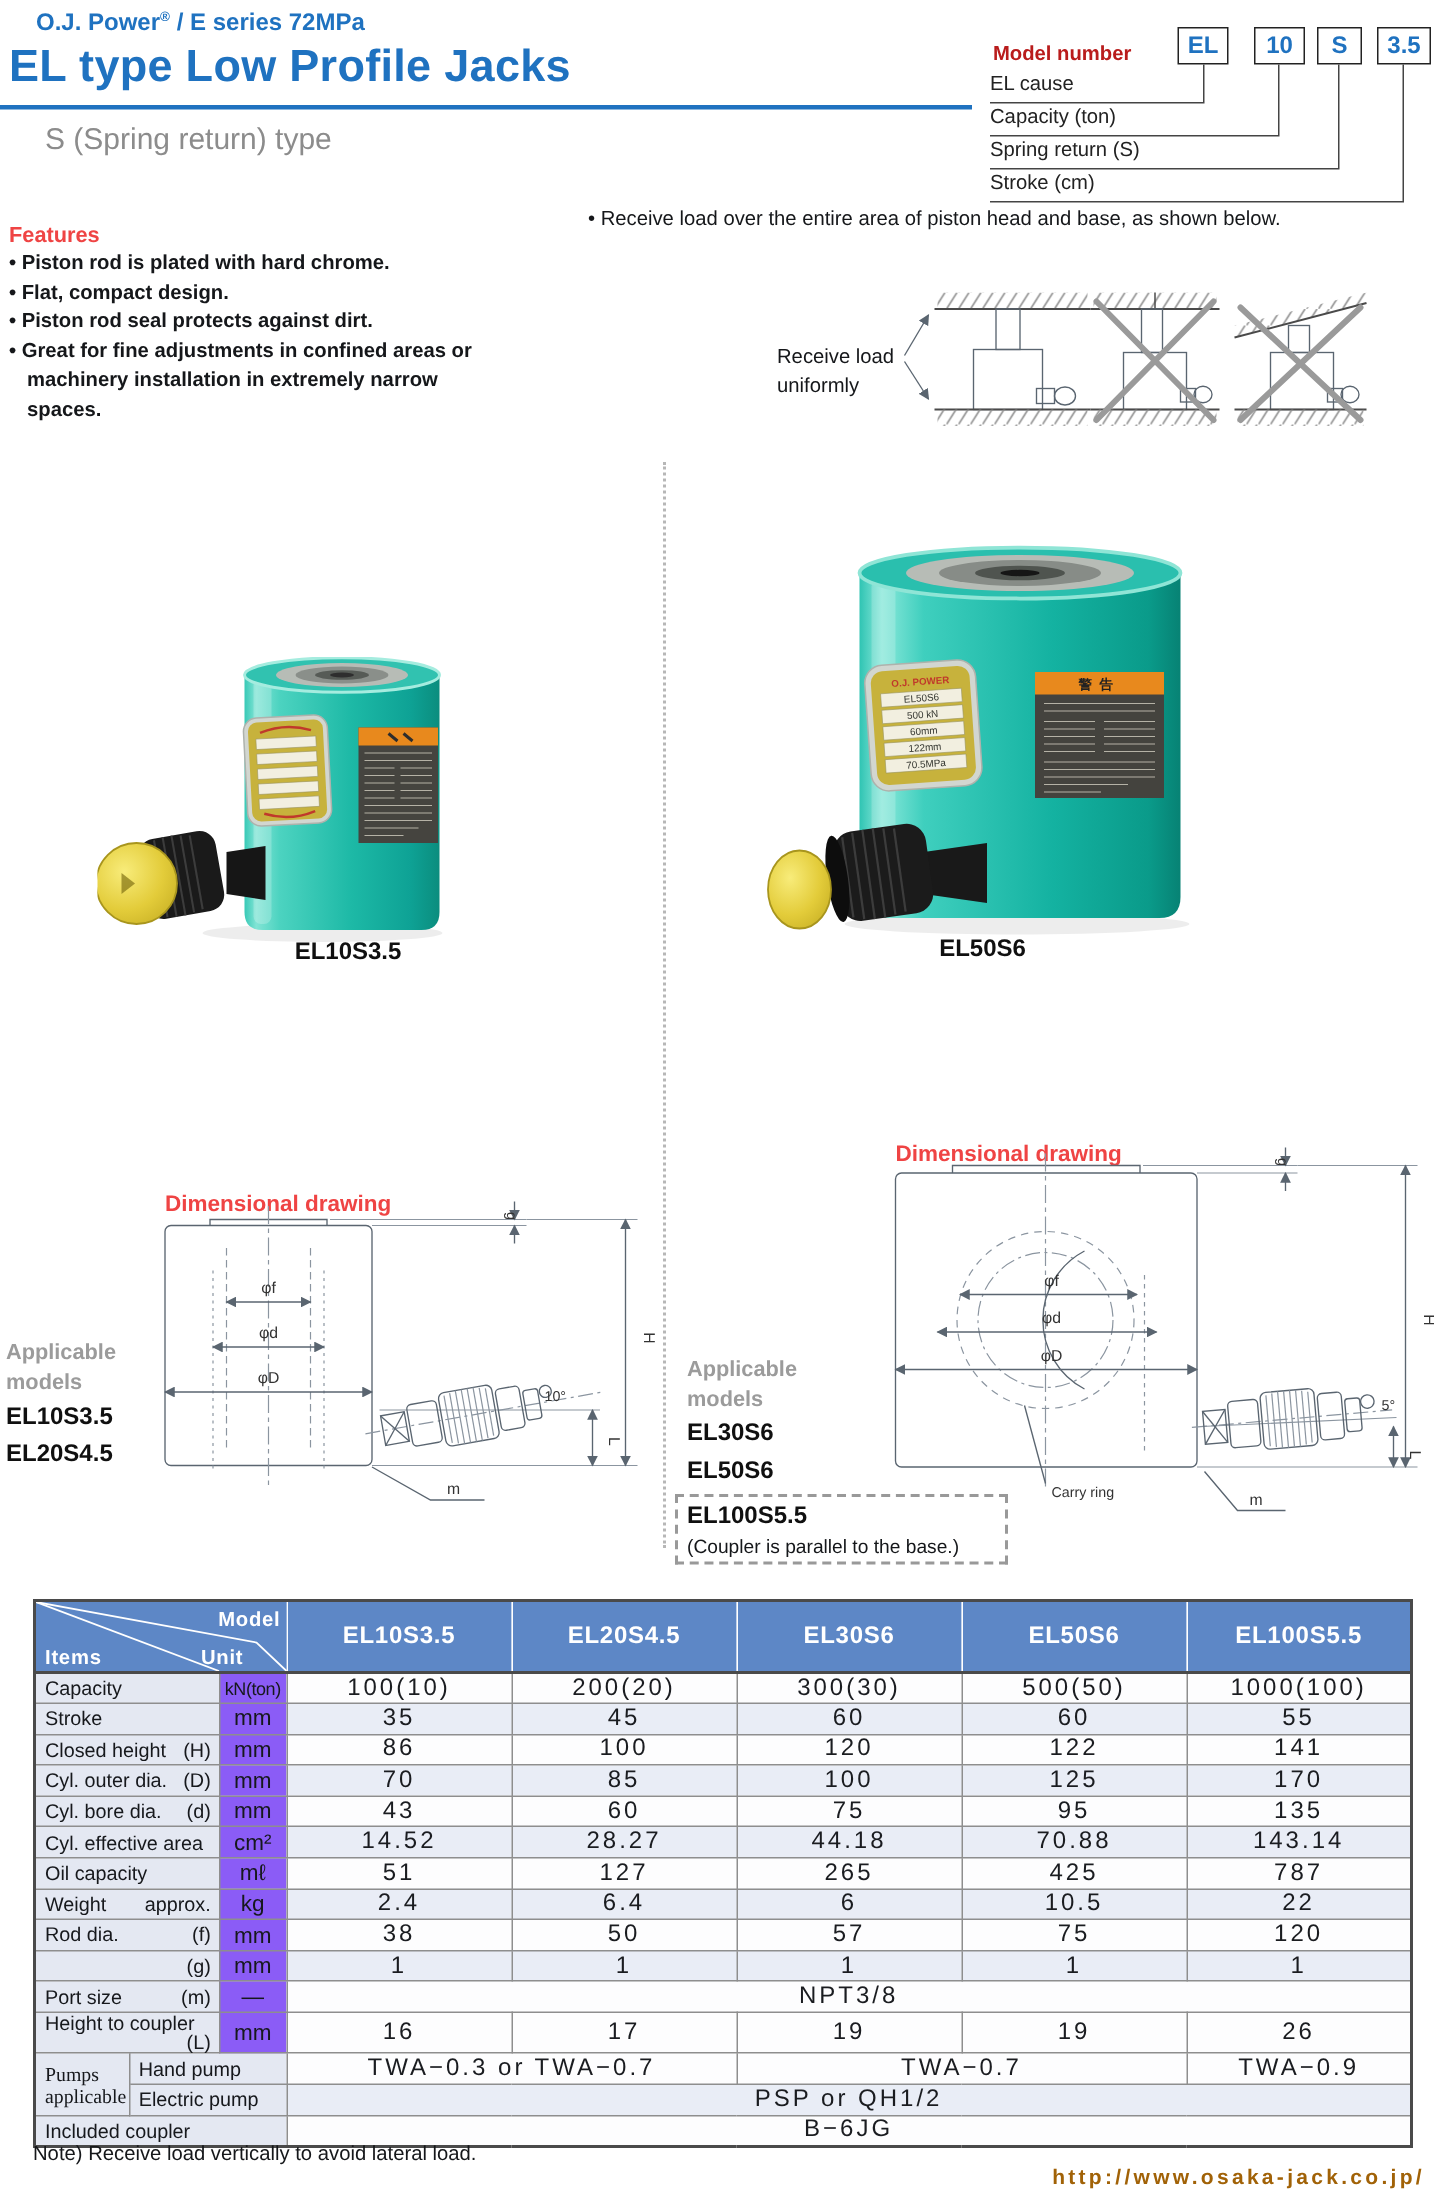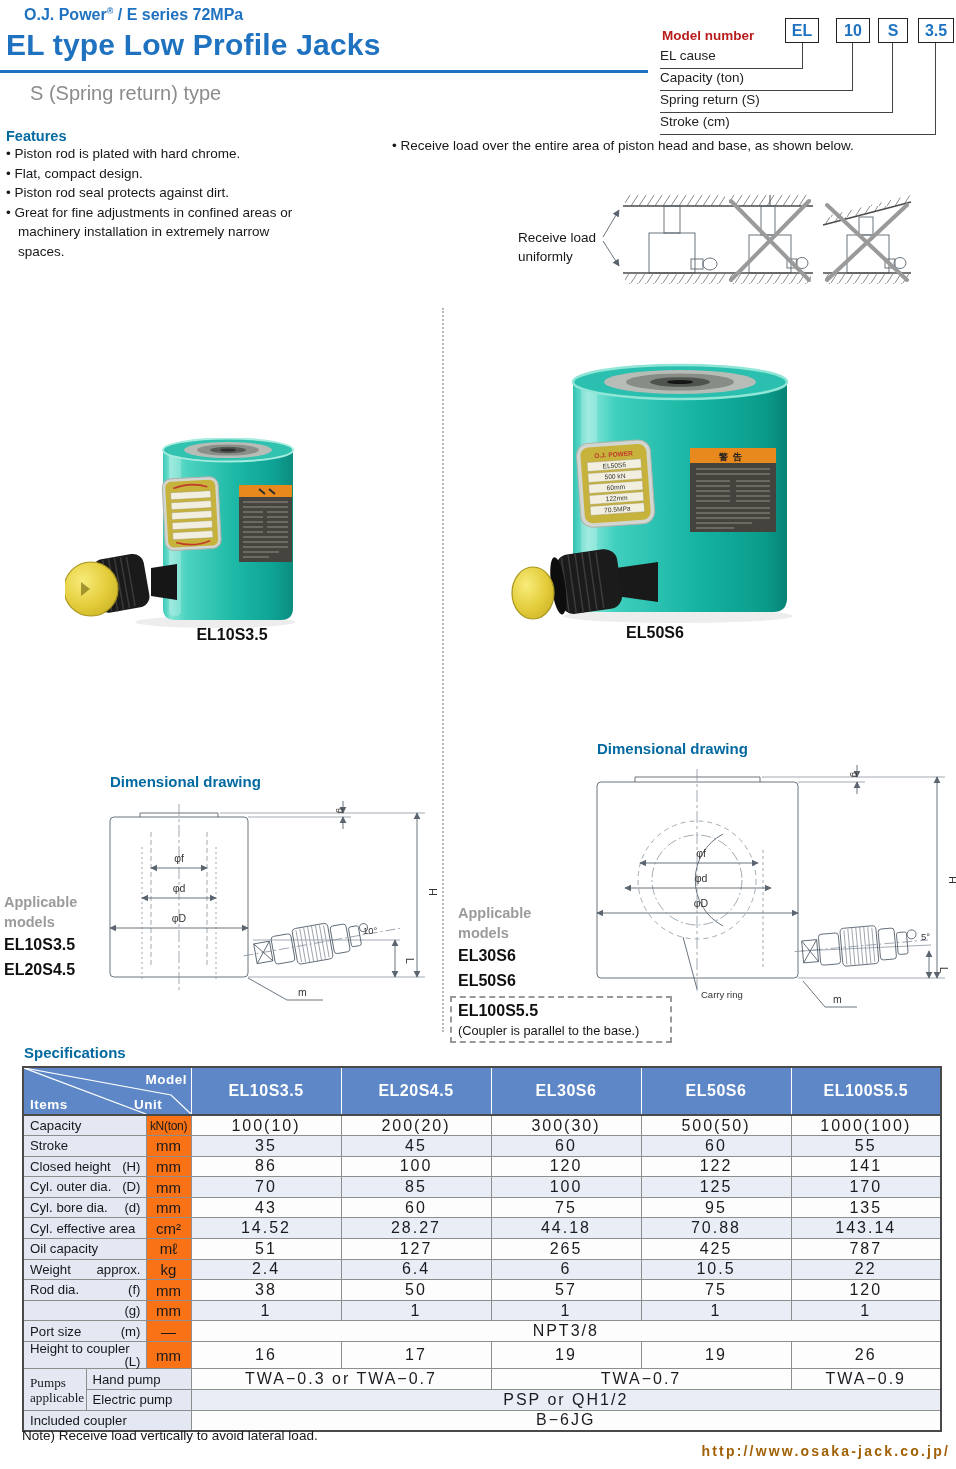--- a/index.html
+++ b/index.html
@@ -17,22 +17,22 @@
   #model-number{left:655px;top:10px;width:300px;height:130px;}
   #mn-label{position:absolute;left:7px;top:18px;font-size:13.5px;font-weight:bold;color:#b91c1c;}
   .mn-box{position:absolute;top:8px;height:25px;border:1.5px solid #222;background:#fff;
           display:flex;align-items:center;justify-content:center;
           font-size:16px;font-weight:bold;color:#1f72c0;box-sizing:border-box;}
   .mn-row{position:absolute;left:5px;height:18px;border-bottom:1px solid #444;
           font-size:13.5px;color:#222;padding-bottom:2px;}
   .mn-conn{position:absolute;width:1px;background:#444;}
   
   #features{left:6px;top:128px;width:330px;}
-  .ghead{font-size:14.5px;font-weight:bold;color:#0369a1;}
-  .feat-item{font-size:13.5px;line-height:19.5px;color:#15171a;padding-left:12px;text-indent:-12px;width:300px;}
+  .ghead{font-size:14.5px;font-weight:bold;color:#ef4444;margin-top:21px;}
+  .feat-item{font-size:13.5px;line-height:19.5px;color:#15171a;padding-left:12px;text-indent:-12px;width:300px;font-weight:bold;}
   .feat-item:before{content:"• ";}
   #load-note{left:392px;top:136px;width:564px;font-size:13.5px;line-height:19.5px;color:#15171a;}
   #load-note .l1{padding-left:12px;text-indent:-12px;}
   #load-note .l1:before{content:"• ";}
   #load-note .l2{padding-left:12px;}
   #uniform-label{left:518px;top:228px;width:94px;font-size:13.5px;line-height:19px;color:#15171a;}
   
   #v-divider{left:442px;top:308px;height:724px;width:0;border-left:2px dotted #b7b7b7;}
   
   .caption{font-size:16px;font-weight:bold;color:#101010;text-align:center;}
@@ -57,21 +57,21 @@
   #spec-table{left:22px;top:1066px;}
   table{border-collapse:collapse;table-layout:fixed;width:918px;border:2px solid #4a4a4a;}
   thead tr{height:46px;}
   thead th{background:#5d87c6;border:1.5px solid #fff;border-bottom:2px solid #4a4a4a;
            color:#fff;font-size:16px;font-weight:bold;letter-spacing:.5px;padding:0;}
   th.corner{position:relative;padding:0;}
   tbody tr{height:20.6px;}
   tbody td{border:1px solid #8e8e8e;padding:0;line-height:1;}
   td.lbl{background:#e4e8f2;font-size:13.2px;padding:0 5px 0 6px;color:#16181c;}
   td.lbl .suf{float:right;}
-  td.unit{background:#f97316;text-align:center;font-size:15px;color:#16181c;}
+  td.unit{background:#8b5cf6;text-align:center;font-size:15px;color:#16181c;}
   td.unit.small{font-size:12px;letter-spacing:-.3px;}
   td.val{background:#fdfdfe;text-align:center;font-size:16px;letter-spacing:2px;color:#1a1c20;}
   tr.tint td.val{background:#e9edf6;}
   td.group{font-size:13.2px;line-height:15px;font-family:Liberation Serif, serif;}
   #spec-note{left:22px;top:1428px;font-size:13.5px;color:#15171a;}
   
   #footer-url{right:6px;top:1443px;font-size:14px;font-weight:bold;color:#a16207;
               letter-spacing:2.2px;text-decoration:none;}
 </style>
 </head>

